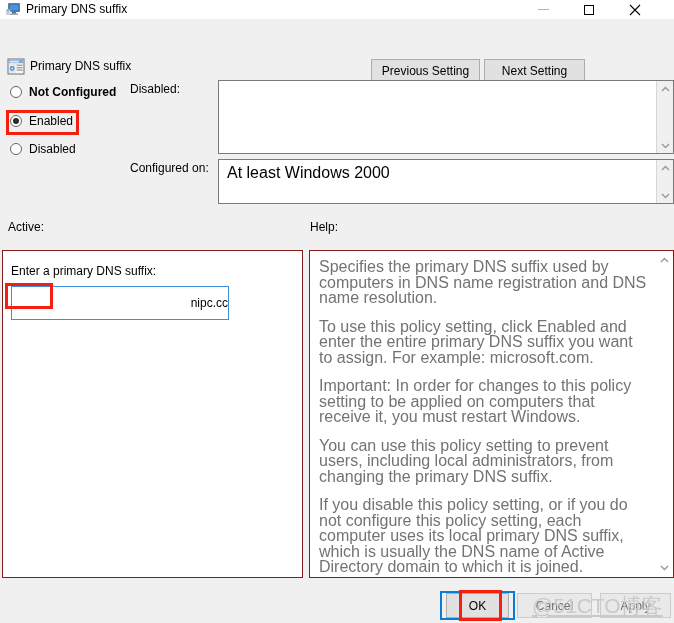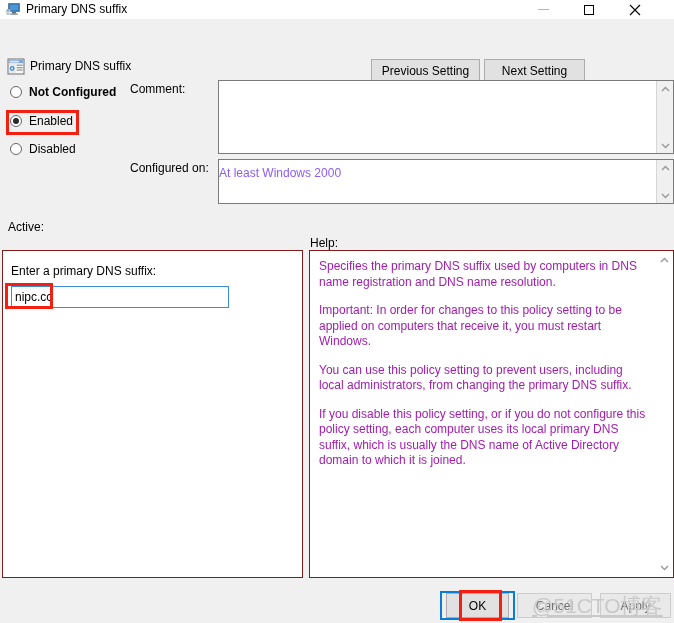--- a/index.html
+++ b/index.html
@@ -73,29 +73,29 @@
     content:"";position:absolute;left:2px;top:2px;width:6px;height:6px;
     border-radius:50%;background:#2b2b2b;
   }
   .radio-label{margin-left:7px;font-size:12px;line-height:14px;white-space:nowrap;}
 
   
   .lbl{position:absolute;font-size:12px;line-height:14px;white-space:nowrap;}
   .lbl-comment{left:130px;top:82px;}
   .lbl-supported{left:130px;top:161px;}
   .lbl-options{left:8px;top:220px;}
-  .lbl-help{left:310px;top:236px;}
+  .lbl-help{left:310px;top:220px;}
 
   .field{
     position:absolute;background:#fff;border:1px solid #7a7a7a;box-sizing:border-box;
   }
   .f-comment{left:218px;top:80px;width:456px;height:74px;}
   .f-supported{left:218px;top:159px;width:456px;height:45px;}
   .f-supported-text{
-    position:absolute;left:0;top:6px;font-size:12px;line-height:14px;white-space:nowrap;color:#8b5cf6;
+    position:absolute;left:8px;top:6px;font-size:16px;line-height:14px;white-space:nowrap;color:#000000;
   }
 
   
   .vscroll{
     position:absolute;right:0;top:0;width:17px;height:100%;
     background:#f0f0f0;border-left:1px solid #d6d6d6;box-sizing:border-box;
     display:flex;flex-direction:column;justify-content:space-between;align-items:center;
   }
   .vscroll .arw{height:15px;display:flex;align-items:center;justify-content:center;width:100%;}
   .chev{display:block;}
@@ -104,37 +104,38 @@
   .panel{
     position:absolute;background:#fff;border:1px solid #7f1d1d;box-sizing:border-box;
   }
   .p-options{left:2px;top:250px;width:301px;height:328px;}
   .p-help{left:309px;top:250px;width:365px;height:328px;}
 
   .opt-label{
     position:absolute;left:8px;top:13px;font-size:12px;line-height:14px;white-space:nowrap;
   }
   .opt-input{
-    position:absolute;left:8px;top:35px;width:218px;height:22px;
+    position:absolute;left:8px;top:35px;width:218px;height:34px;
     background:#fff;border:1px solid #3c8ddc;box-sizing:border-box;
     font-family:"Liberation Sans", sans-serif;font-size:12px;color:#000;
     padding:0 0 0 3px;line-height:20px;
     outline:none;
+    text-align:right;
   }
   .caret{
     position:absolute;left:48px;top:38px;width:1px;height:16px;background:#000;
   }
 
   
   .help-inner{
     position:absolute;left:0;top:0;right:17px;bottom:0;
     padding:8px 9px 0 9px;box-sizing:border-box;overflow:hidden;
   }
   .help-p{
-    font-size:12px;line-height:15.5px;color:#a21caf;margin:0 0 13px 0;text-align:left;
+    font-size:16px;line-height:15.5px;color:#737373;margin:0 0 13px 0;text-align:left;
   }
   .help-p:last-child{margin-bottom:0;}
   .help-scroll{
     position:absolute;right:1px;top:1px;width:16px;bottom:1px;
     background:#fff;
     display:flex;flex-direction:column;justify-content:space-between;align-items:center;
   }
   .help-scroll .arw{height:16px;display:flex;align-items:center;justify-content:center;width:100%;}
 
   
@@ -223,21 +224,21 @@
   </div>
   <div class="radio-row rr2">
     <span class="radio checked"></span>
     <span class="radio-label">Enabled</span>
   </div>
   <div class="radio-row rr3">
     <span class="radio"></span>
     <span class="radio-label">Disabled</span>
   </div>
 
-  <span class="lbl lbl-comment">Comment:</span>
+  <span class="lbl lbl-comment">Disabled:</span>
   <div class="field f-comment">
     <div class="vscroll">
       <span class="arw">
         <svg class="chev" width="9" height="6" viewBox="0 0 9 6">
             <path d="M1 5 L4.5 1.4 L8 5" stroke="#9a9a9a" stroke-width="1.4" fill="none"></path>
           </svg>
       </span>
       <span class="arw">
         <svg class="chev" width="9" height="6" viewBox="0 0 9 6">
             <path d="M1 1 L4.5 4.6 L8 1" stroke="#9a9a9a" stroke-width="1.4" fill="none"></path>
@@ -268,20 +269,21 @@
 
   <div class="panel p-options">
     <span class="opt-label">Enter a primary DNS suffix:</span>
     <input class="opt-input" type="text" value="nipc.cc" style="">
     <span class="caret"></span>
   </div>
 
   <div class="panel p-help">
     <div class="help-inner">
       <p class="help-p">Specifies the primary DNS suffix used by computers in DNS name registration and DNS name resolution.</p>
+      <p class="help-p">To use this policy setting, click Enabled and enter the entire primary DNS suffix you want to assign. For example: microsoft.com.</p>
       <p class="help-p">Important: In order for changes to this policy setting to be applied on computers that receive it, you must restart Windows.</p>
       <p class="help-p">You can use this policy setting to prevent users, including local administrators, from changing the primary DNS suffix.</p>
       <p class="help-p">If you disable this policy setting, or if you do not configure this policy setting, each computer uses its local primary DNS suffix, which is usually the DNS name of Active Directory domain to which it is joined.</p>
     </div>
     <div class="help-scroll">
       <span class="arw">
         <svg class="chev" width="9" height="6" viewBox="0 0 9 6">
             <path d="M1 5 L4.5 1.4 L8 5" stroke="#9a9a9a" stroke-width="1.4" fill="none"></path>
           </svg>
       </span>

